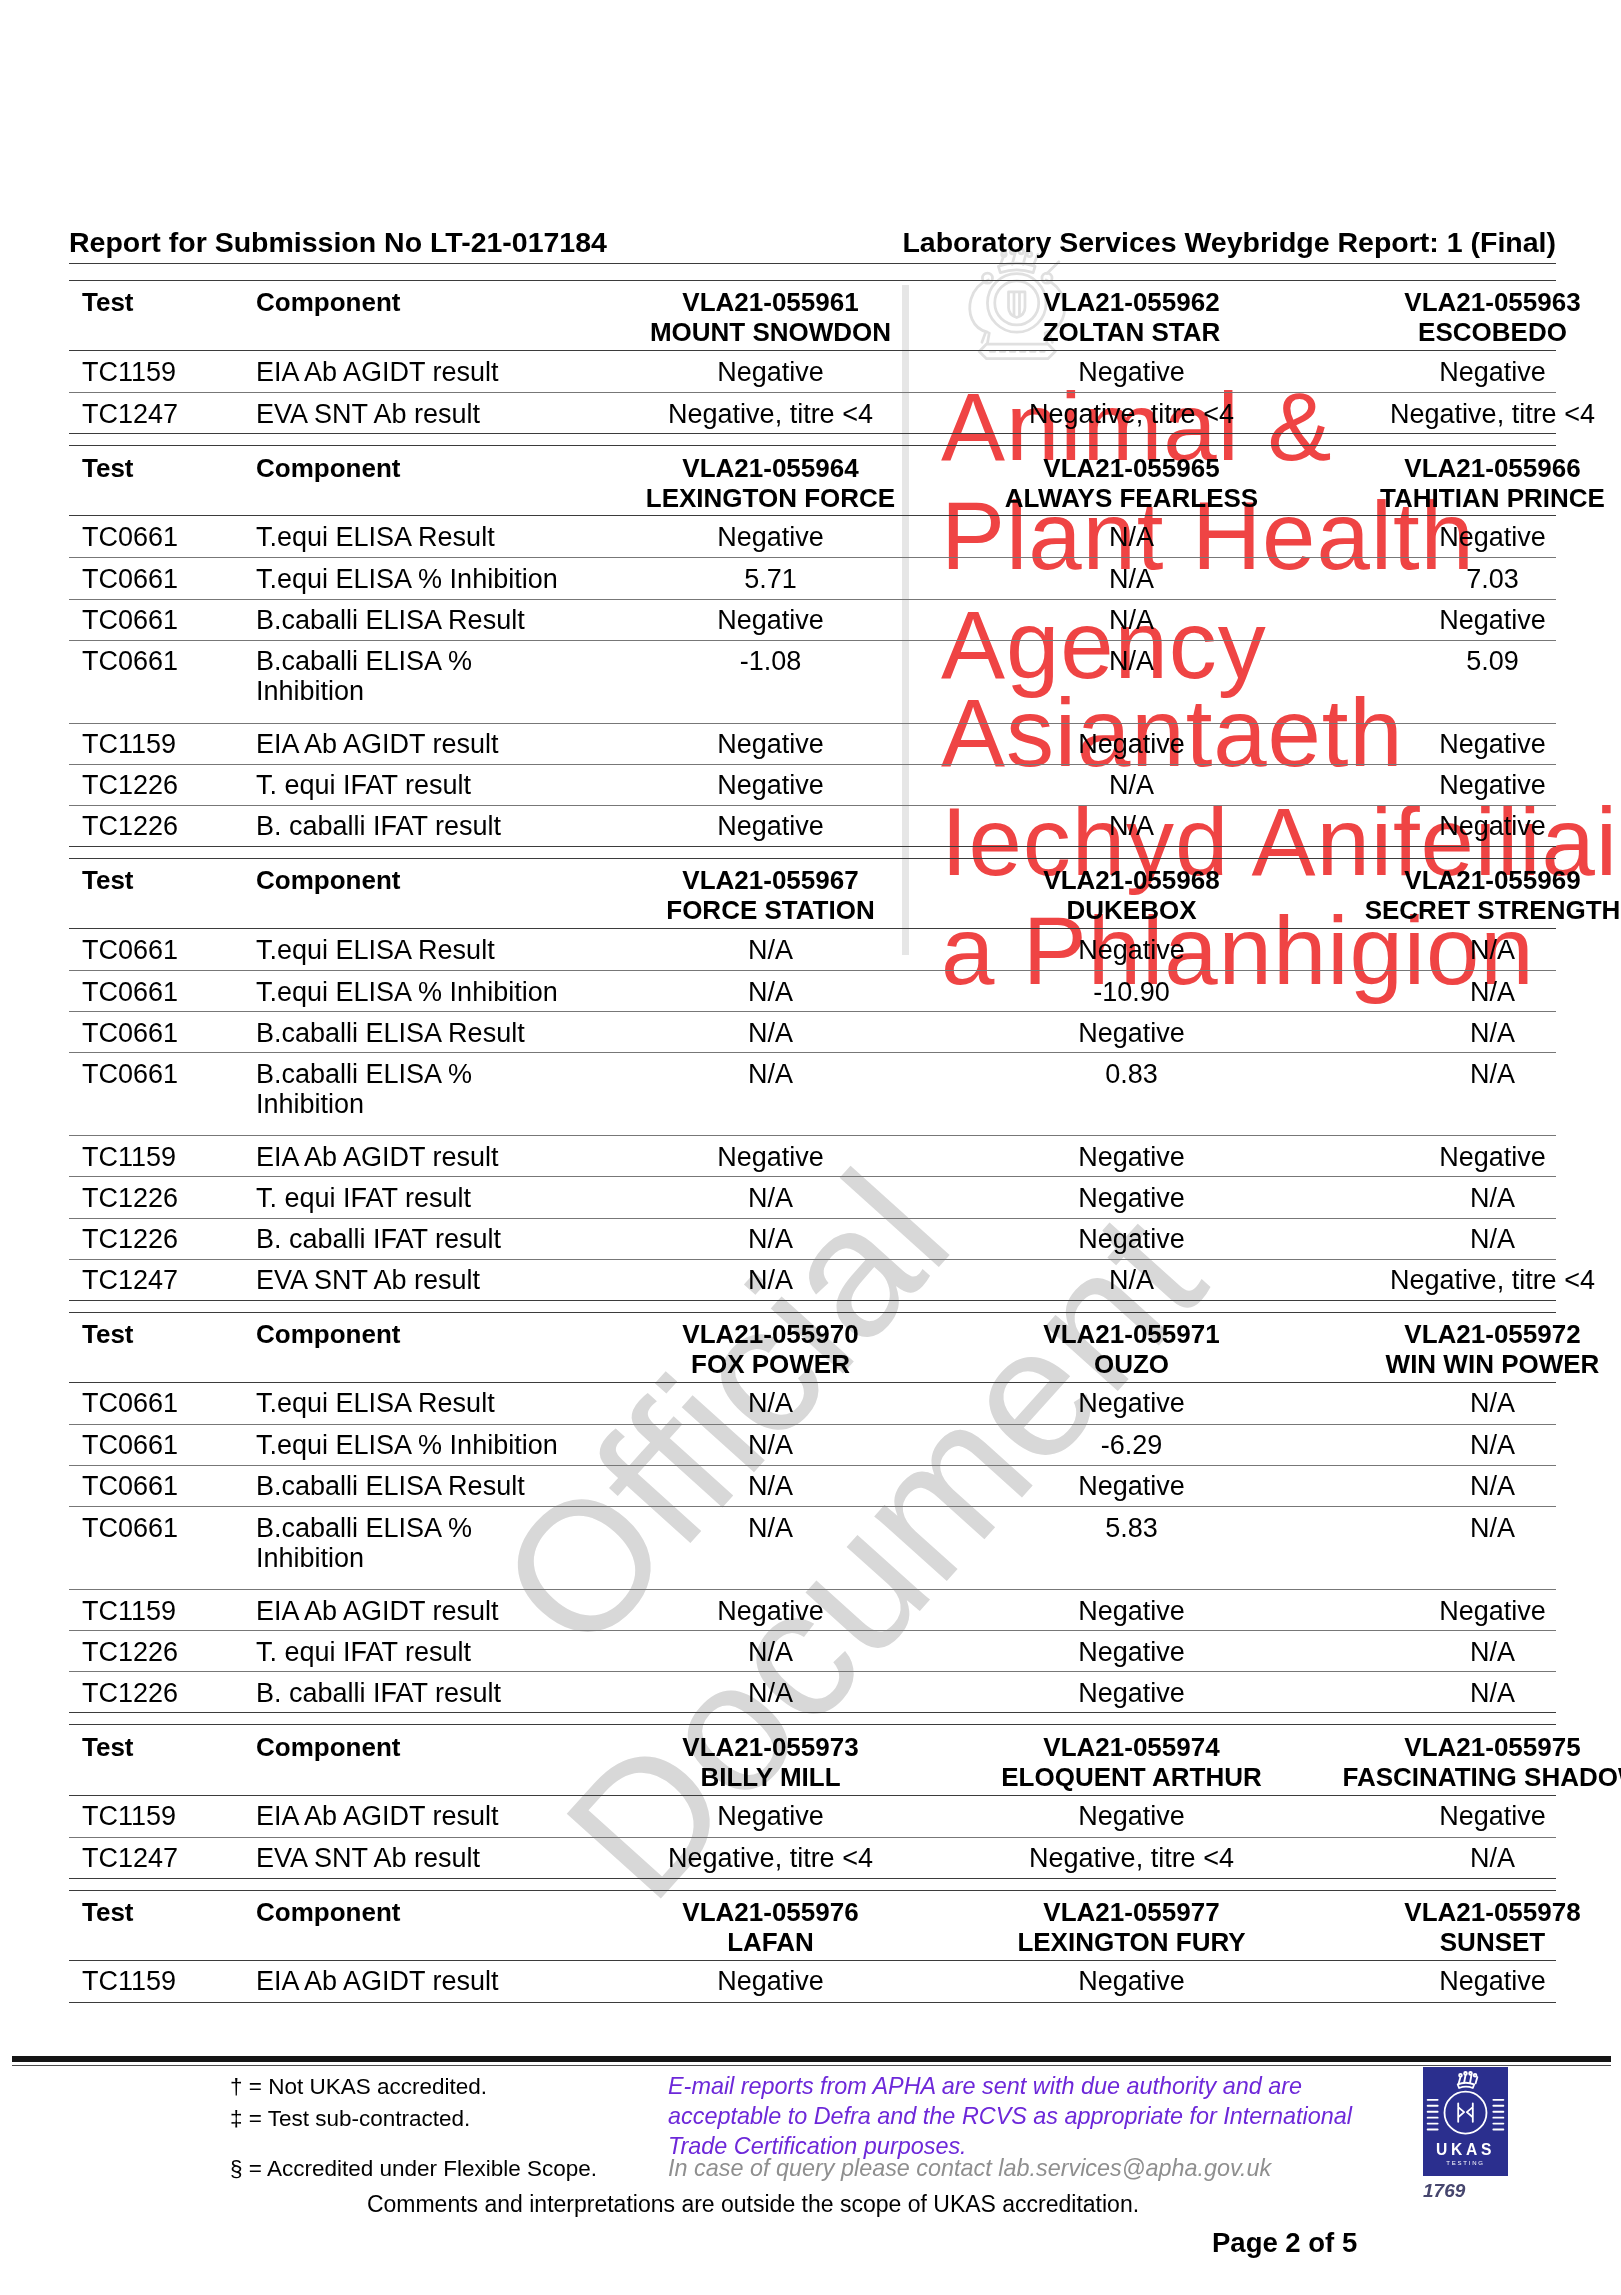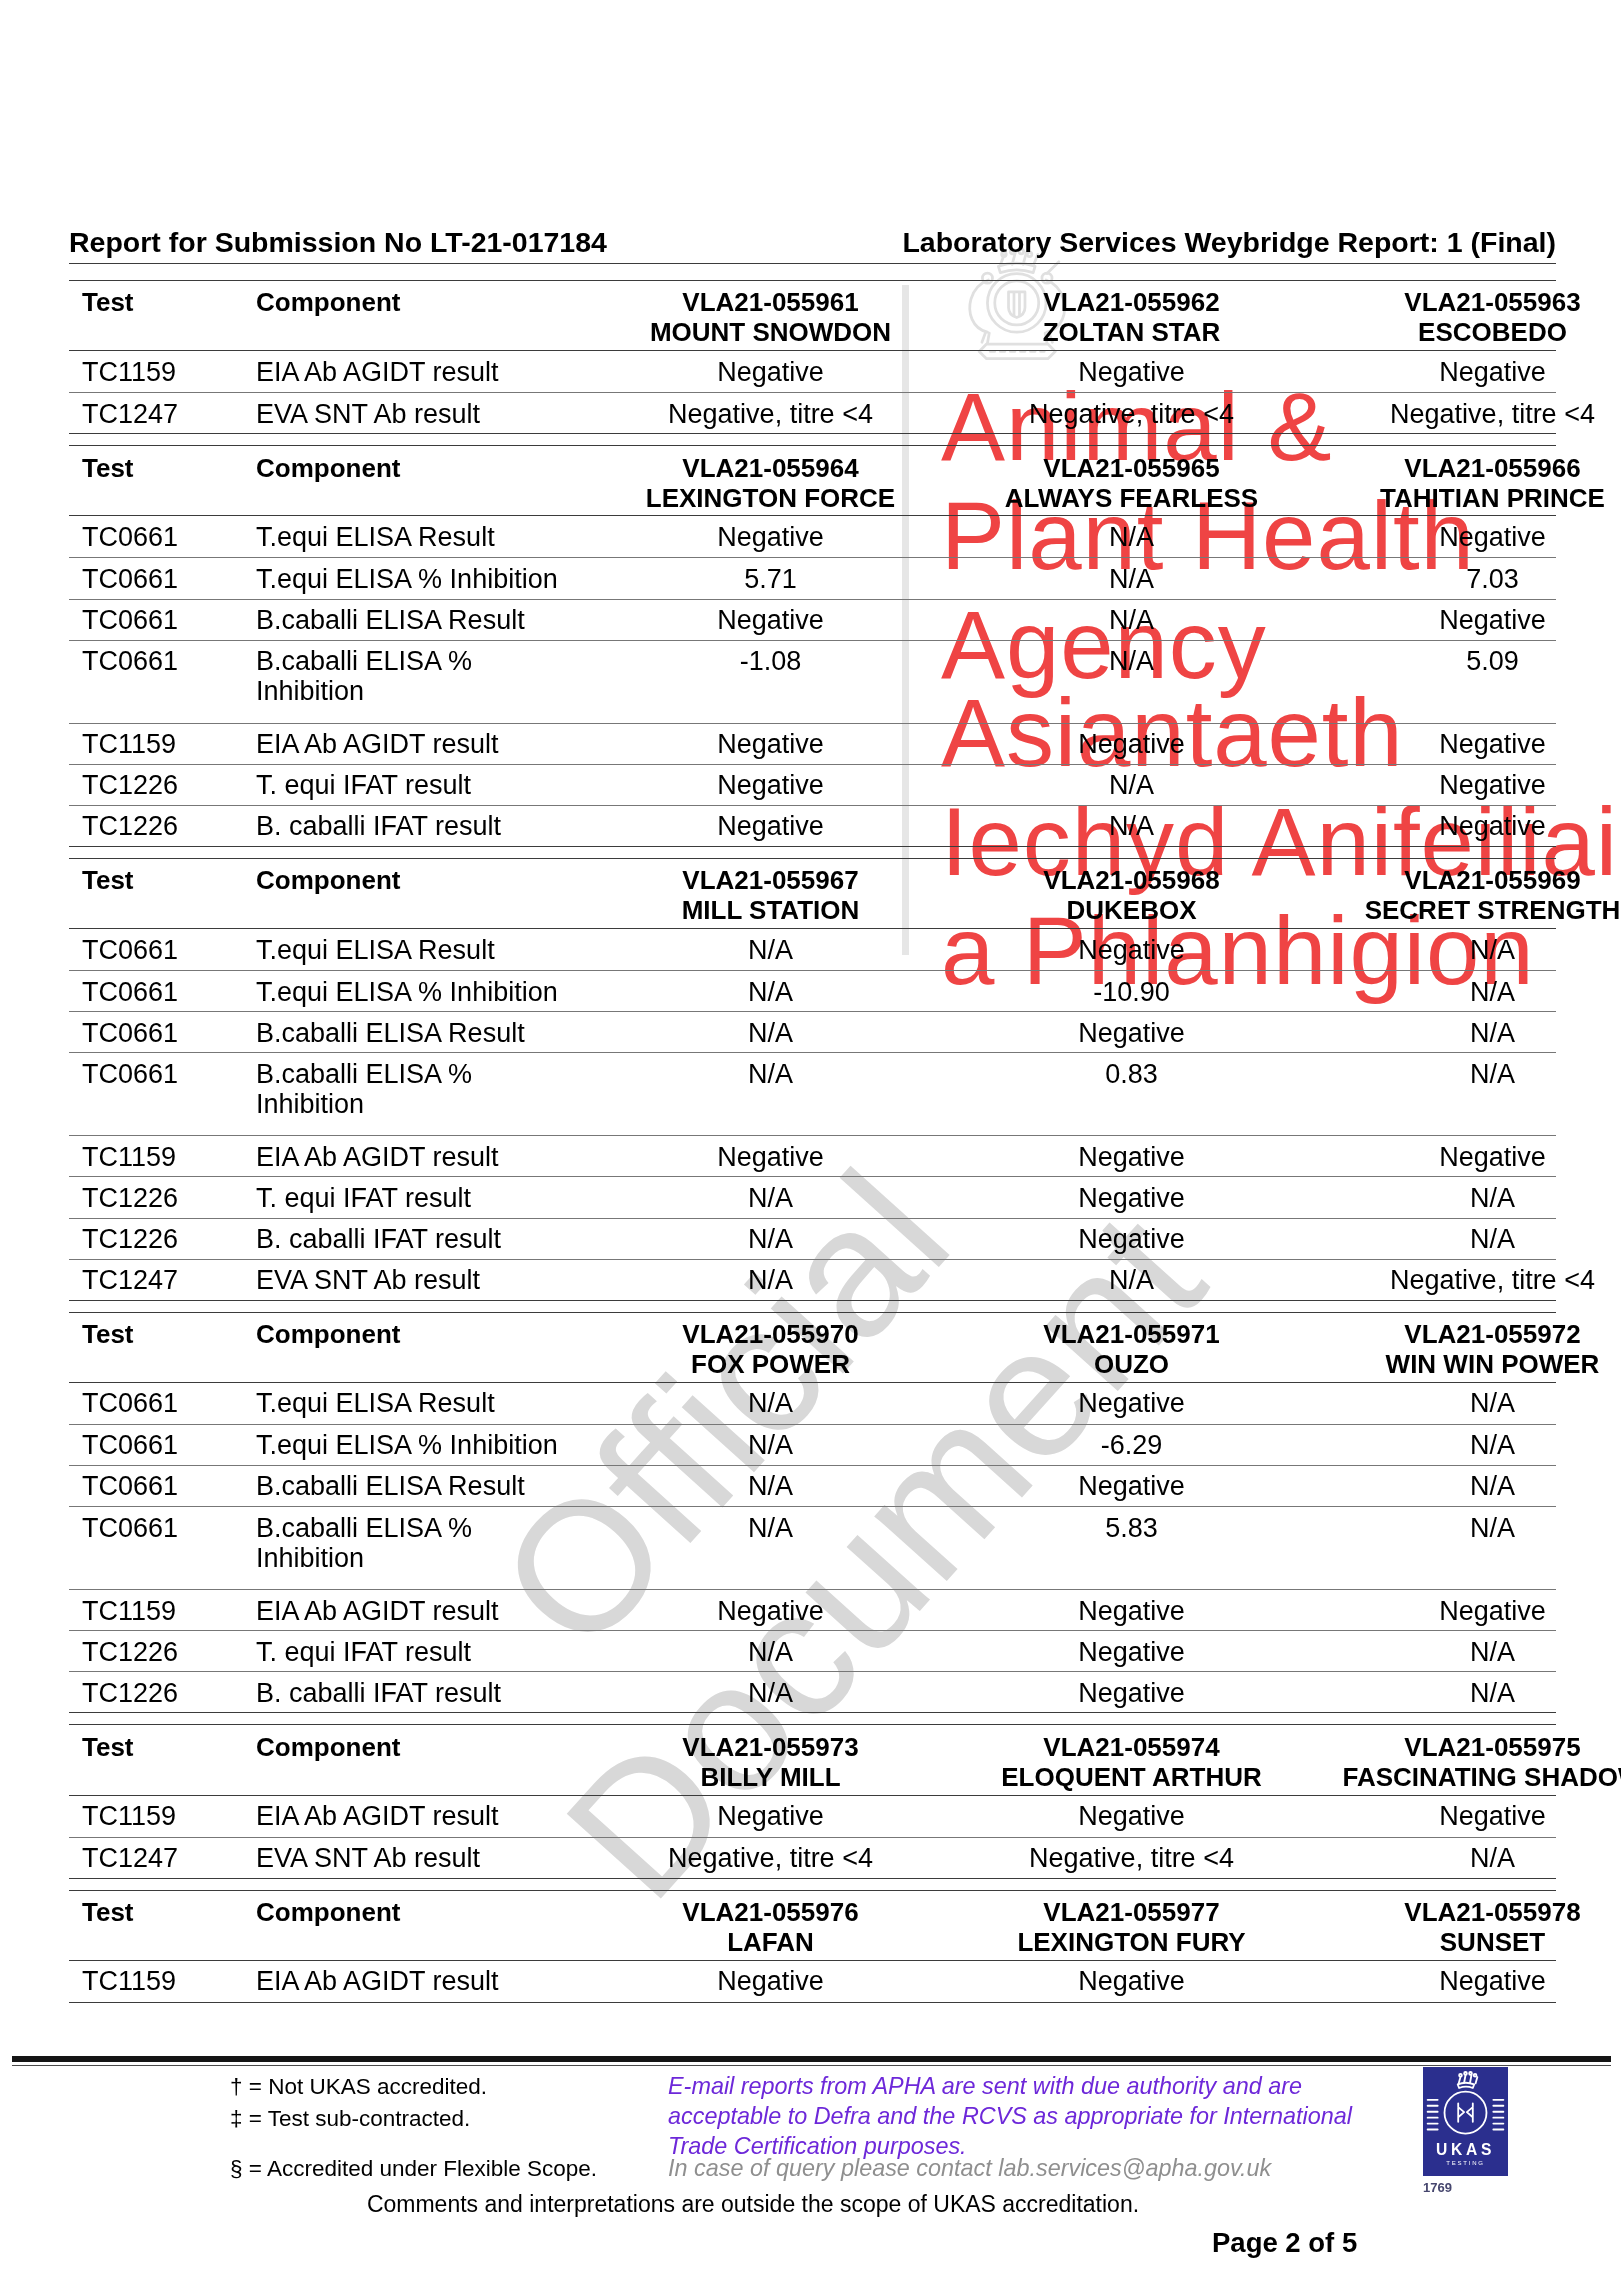--- a/index.html
+++ b/index.html
@@ -50,21 +50,21 @@
               font-style:italic; color:#8f8f8f; font-size:23.4px; }
   .f-comments { position:absolute; left:69px; width:1368px; top:2191px;
                 text-align:center; font-size:23px; }
   .f-page { position:absolute; left:1212px; top:2227px; font-size:27.5px; font-weight:700; }
   
   .ukas { position:absolute; left:1423px; top:2067px; width:85px; }
   .ukas-box { position:relative; width:85px; height:109px; background:#2b2f8e;
               display:flex; flex-direction:column; align-items:center; justify-content:flex-start; }
   .ukas-word { color:#fff; font-size:15.6px; font-weight:700; letter-spacing:3.7px; margin-top:0.9px; }
   .ukas-sub  { color:#fff; font-size:6px; letter-spacing:1.8px; margin-top:0.9px; }
-  .ukas-year { color:#46466e; font-size:13px; font-weight:700; margin-top:3.7px; }
+  .ukas-year { color:#46466e; font-size:19px; font-weight:700; margin-top:3.7px;font-style:italic; }
 </style>
 </head>
 <body>
 
 <div class="page">
 
   <div class="wm-layer">
     <svg class="wm-crest" width="174" height="133" viewBox="0 0 380 290" fill="none" stroke="#e0e0e0" stroke-width="6" stroke-linecap="round" stroke-linejoin="round">
       <path d="M160,42 l8,-22 m18,20 l7,-26 m17,26 l7,-26 m17,24 l8,-20"></path>
       <circle cx="168" cy="18" r="5"></circle>
@@ -201,21 +201,21 @@
             <div class="cell val">N/A</div>
             <div class="cell val">Negative</div>
           </div>
         </div>
         <div class="tbl">
           <div class="trow thead">
             <div class="cell test-cell">Test</div>
             <div class="cell comp-cell">Component</div>
             <div class="cell head-result">
               <span class="sid">VLA21-055967</span>
-              <span class="sname">MILL STATION</span>
+              <span class="sname">FORCE STATION</span>
             </div>
             <div class="cell head-result">
               <span class="sid">VLA21-055968</span>
               <span class="sname">DUKEBOX</span>
             </div>
             <div class="cell head-result">
               <span class="sid">VLA21-055969</span>
               <span class="sname">SECRET STRENGTH</span>
             </div>
           </div>

